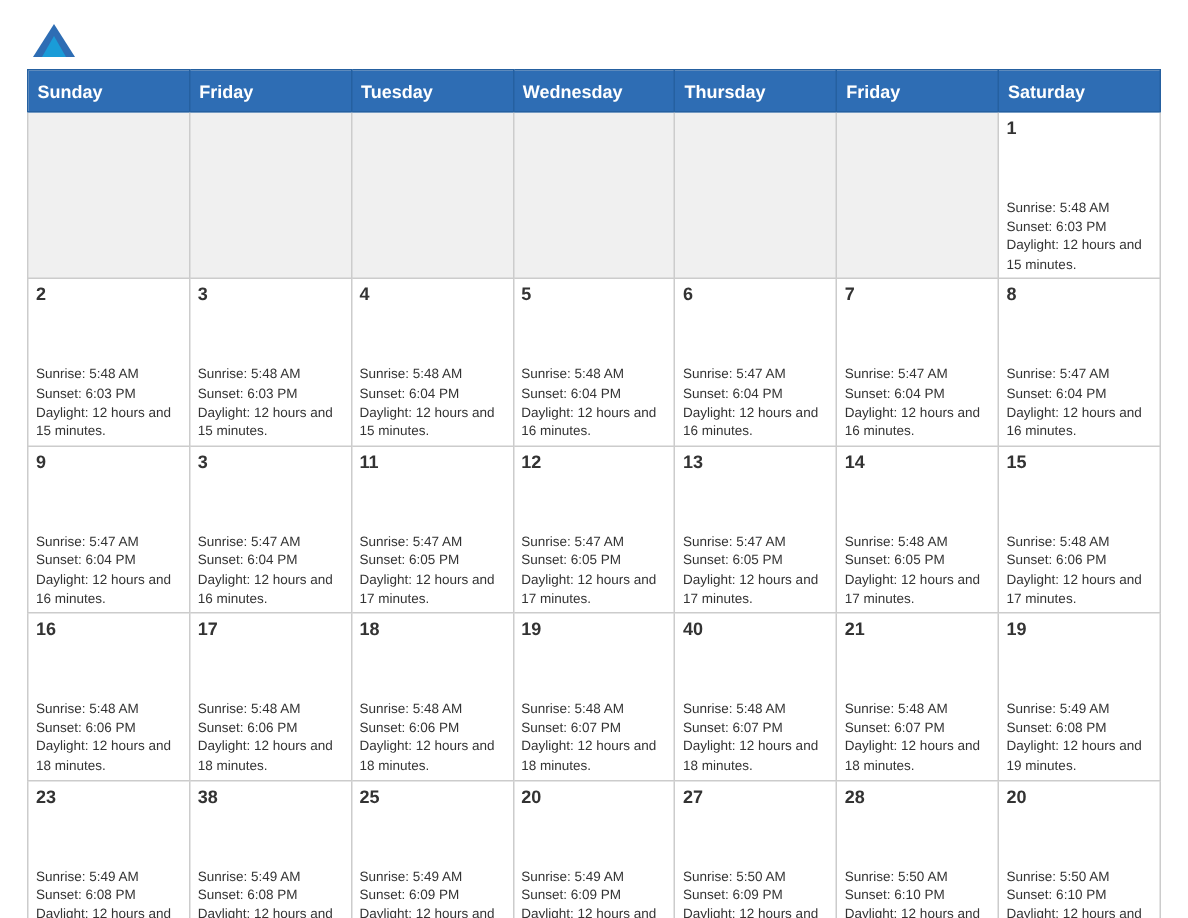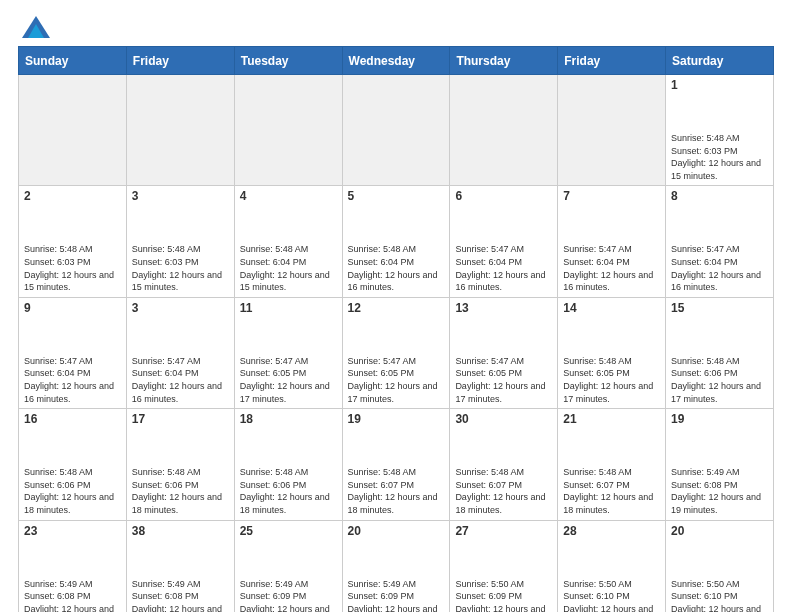--- a/index.html
+++ b/index.html
@@ -219,21 +219,21 @@
           </td>
           <td>
             <span class="day-number">18</span>
             <div class="day-info">Sunrise: 5:48 AM<br>Sunset: 6:06 PM<br>Daylight: 12 hours and 18 minutes.</div>
           </td>
           <td>
             <span class="day-number">19</span>
             <div class="day-info">Sunrise: 5:48 AM<br>Sunset: 6:07 PM<br>Daylight: 12 hours and 18 minutes.</div>
           </td>
           <td>
-            <span class="day-number">30</span>
+            <span class="day-number">40</span>
             <div class="day-info">Sunrise: 5:48 AM<br>Sunset: 6:07 PM<br>Daylight: 12 hours and 18 minutes.</div>
           </td>
           <td>
             <span class="day-number">21</span>
             <div class="day-info">Sunrise: 5:48 AM<br>Sunset: 6:07 PM<br>Daylight: 12 hours and 18 minutes.</div>
           </td>
           <td>
             <span class="day-number">19</span>
             <div class="day-info">Sunrise: 5:49 AM<br>Sunset: 6:08 PM<br>Daylight: 12 hours and 19 minutes.</div>
           </td>

